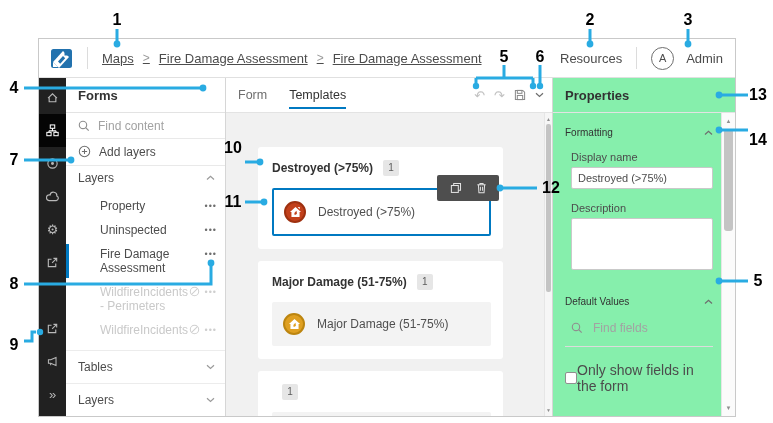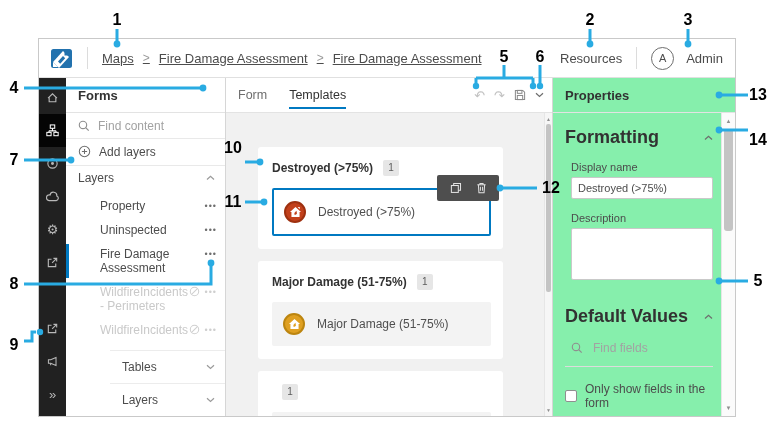--- a/index.html
+++ b/index.html
@@ -39,21 +39,21 @@
   .search-row input::placeholder { color:#a2a2a2; }
   .addlayers-row { height:33px; border-bottom:1px solid #e9e9e9; font-size:12px; color:#4c4c4c; cursor:default; }
   .section-row { height:31px; font-size:12px; color:#4c4c4c; justify-content:space-between; }
   .layers-list { padding:4px 0 8px 0; }
   .layer-item { position:relative; display:flex; align-items:flex-start; padding:5px 8px 5px 34px; font-size:12px; color:#4c4c4c; line-height:14px; }
   .layer-item .lname { flex:1; min-width:0; }
   .layer-item.disabled { color:#c9c9c9; }
   .layer-item.selected .selbar { position:absolute; left:0; top:2px; bottom:2px; width:3px; background:#0079c1; }
   .dots { font-size:9px; letter-spacing:1px; color:#6e6e6e; line-height:14px; white-space:nowrap; }
   .layer-item.disabled .dots { color:#cfcfcf; }
-  .bottom-sections { margin-top:auto;padding-left:44px; }
+  .bottom-sections { margin-top:auto; }
   .bottom-sections .section-row { height:33px; border-top:1px solid #ececec; }
 
   
   .mid-panel { flex:1; display:flex; flex-direction:column; min-width:0; background:#fff; }
   .mid-header { height:35px; border-bottom:1px solid #e3e3e3; display:flex; align-items:center; padding:0 8px 0 12px; flex:0 0 35px; }
   .tab { position:relative; font-size:12.5px; color:#6e6e6e; margin-right:22px; height:34px; display:flex; align-items:center; cursor:default; }
   .tab.active { color:#323232; }
   .tab.active::after { content:""; position:absolute; left:0; right:0; bottom:3px; height:2px; background:#0079c1; }
   .mid-tools { margin-left:auto; display:flex; align-items:center; gap:9px; }
   .tool-ico { color:#c2c2c2; font-size:13px; line-height:1; }
@@ -79,29 +79,29 @@
   .mid-thumb { top:11px; height:168px; }
   .props-scroll { width:14px; background:#fbfbfb; border-left:1px solid #e6e6e6; position:relative; flex:0 0 14px; }
   .props-scroll .arr { position:absolute; left:0; right:0; text-align:center; font-size:6px; color:#8f8f8f; line-height:10px; }
   .props-scroll .arr.up { top:3px; } .props-scroll .arr.dn { bottom:3px; }
   .props-scroll .thumb { position:absolute; left:2px; right:2px; top:16px; height:102px; background:#c4c4c4; border-radius:3px; }
 
   
   .props-panel { width:183px; border-left:1px solid #d6d6d6; background:#86efac; display:flex; flex-direction:column; flex:0 0 183px; }
   .props-wrap { flex:1; display:flex; min-height:0; }
   .props-content { flex:1; padding:14px 8px 0 12px; overflow:hidden; }
-  .sec-header { display:flex; align-items:center; justify-content:space-between; font-size:18px; font-weight:bold; color:#323232; }
+  .sec-header { display:flex; align-items:center; justify-content:space-between; font-size:10px; font-weight:normal; color:#323232; }
   .fld-label { font-size:11px; color:#4c4c4c; margin:13px 0 4px 0; }
   .txt-input { width:100%; height:22px; border:1px solid #c9c9c9; border-radius:2px; font-size:11px; color:#4c4c4c; padding:0 6px; font-family:inherit; outline:none; background:#fff; }
   .txt-area { width:100%; height:52px; border:1px solid #c9c9c9; border-radius:2px; resize:none; outline:none; font-family:inherit; }
   .gap22 { height:22px; }
   .find-fields-row { display:flex; align-items:center; gap:10px; padding:14px 0 11px 6px; border-bottom:1px solid #dcdcdc; }
   .find-fields-row input { border:none; outline:none; flex:1; min-width:0; font-size:12px; color:#4c4c4c; font-family:inherit; background:transparent; }
   .find-fields-row input::placeholder { color:#a2a2a2; }
-  .chk-row { display:flex; align-items:center; gap:8px; margin-top:15px; font-size:12px; color:#4c4c4c; }
+  .chk-row { display:flex; align-items:center; margin-top:15px; font-size:14px; color:#4c4c4c; }
   .chk { width:12px; height:12px; border:1px solid #8f8f8f; border-radius:2px; background:#fff; flex:0 0 12px; }
 
   
   .ann { position:absolute; transform:translate(-50%,-50%); font-size:16px; font-weight:bold; color:#000; z-index:20; line-height:1; }
   .overlay { position:absolute; left:0; top:0; width:773px; height:423px; pointer-events:none; z-index:15; }
 </style>
 </head>
 <body>
 
 <div class="stage">

